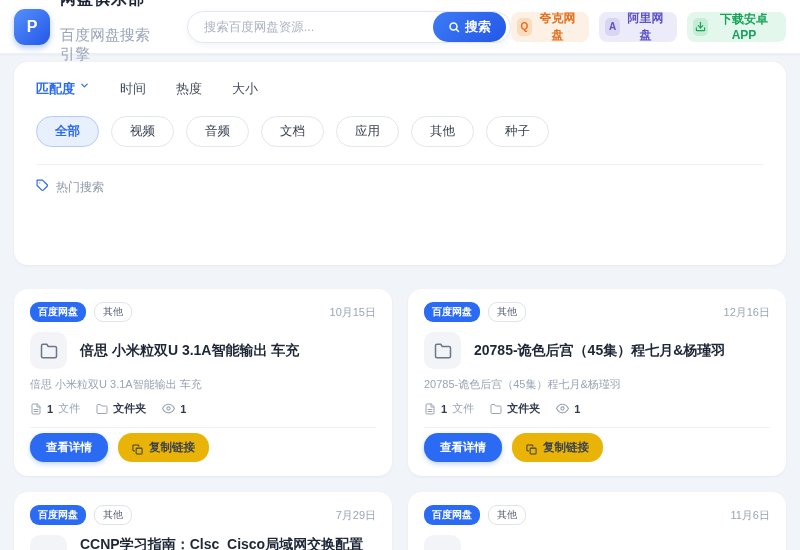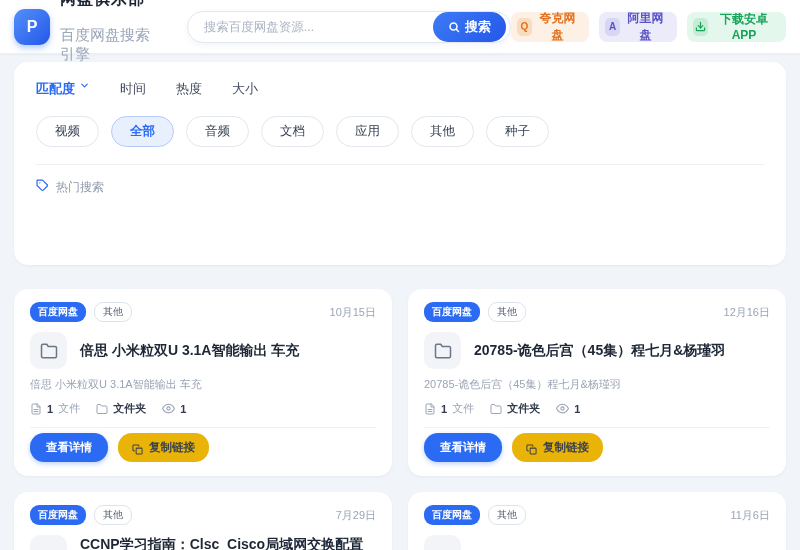--- a/index.html
+++ b/index.html
@@ -175,22 +175,22 @@
               <polyline points="6 9 12 15 18 9"></polyline>
             </svg>
         </span>
       </div>
       <div class="sort-item">时间</div>
       <div class="sort-item">热度</div>
       <div class="sort-item">大小</div>
     </div>
 
     <div class="tabs-row">
+      <button class="tab active">全部</button>
       <button class="tab">视频</button>
-      <button class="tab active">全部</button>
       <button class="tab">音频</button>
       <button class="tab">文档</button>
       <button class="tab">应用</button>
       <button class="tab">其他</button>
       <button class="tab">种子</button>
     </div>
 
     <hr class="panel-divider">
 
     <div class="hot-row">

